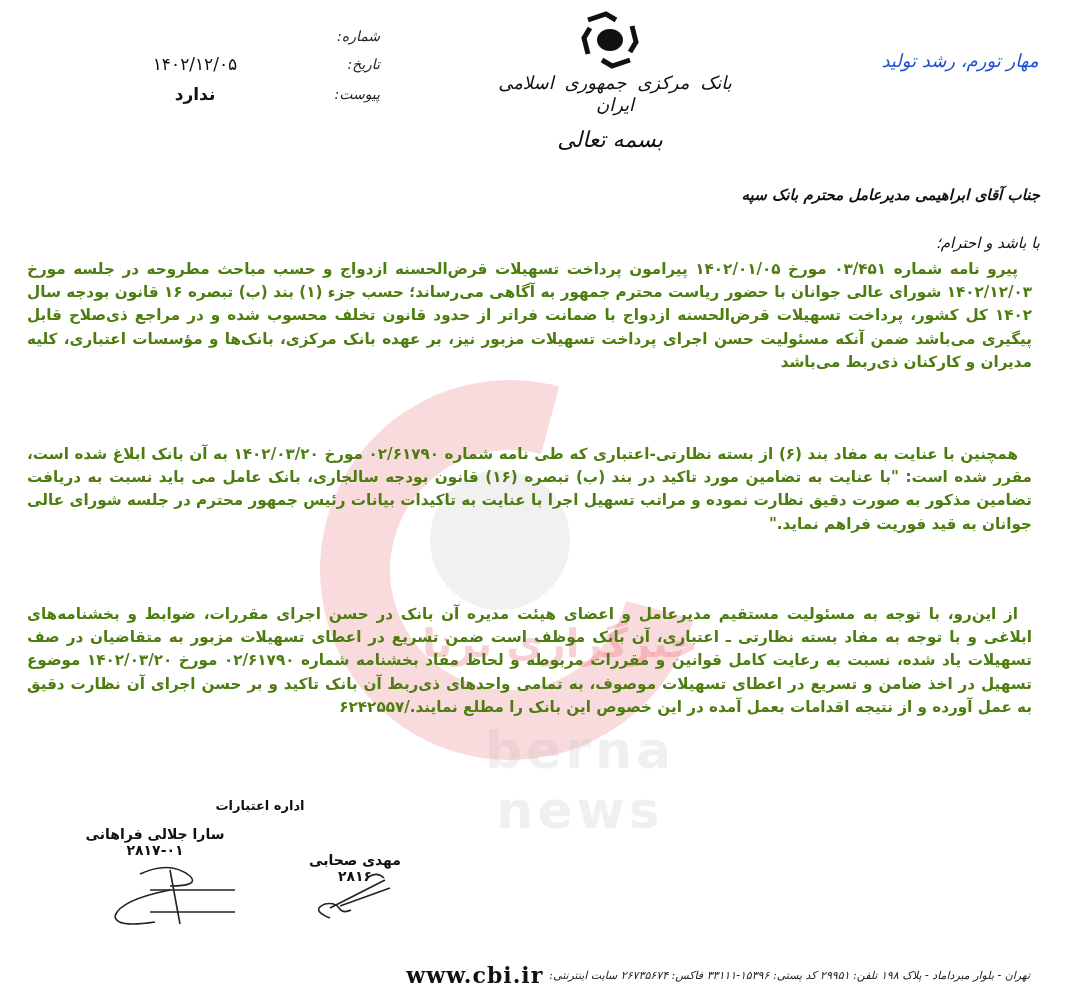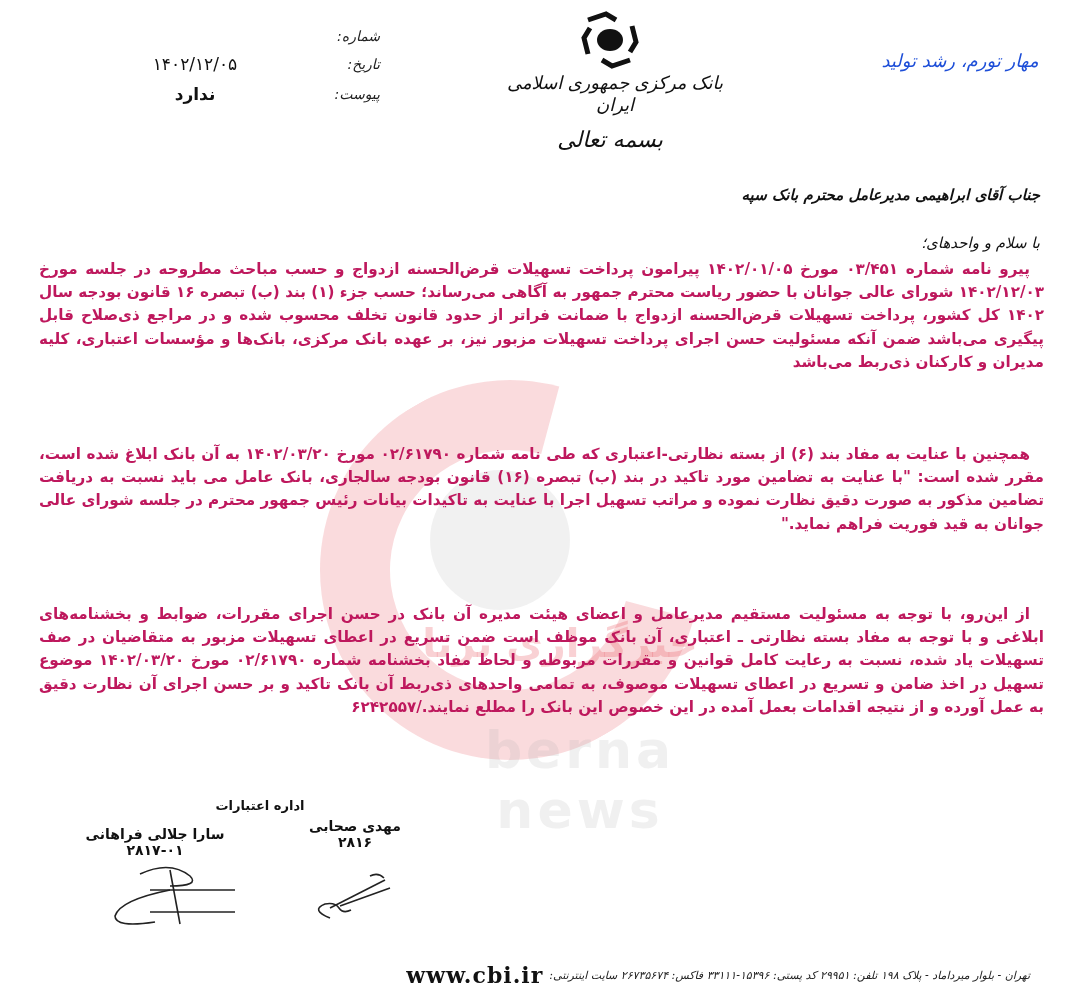--- a/index.html
+++ b/index.html
@@ -9,43 +9,43 @@
     }
     .abs { position: absolute; }
     .rtl { direction: rtl; text-align: right; font-style: italic; }
     
     .meta-row { position: absolute; left: 80px; width: 300px; height: 28px; display: flex; direction: rtl; align-items: center; }
     .meta-label { width: 70px; font-size: 14px; font-style: italic; color: #222; }
     .meta-value { flex: 1; text-align: center; font-size: 17px; letter-spacing: 2px; color: #111; }
     .meta-value.bold { font-weight: bold; }
     
     .logo { left: 565px; top: 10px; width: 90px; height: 60px; }
-    .bank-name { left: 490px; top: 72px; width: 250px; font-size: 18px; font-style: italic; font-family: Liberation Sans, sans-serif; text-align: center; direction: rtl; }
+    .bank-name { left: 490px; top: 72px; width: 250px; font-size: 18px; font-style: italic; font-family: Liberation Mono, monospace; text-align: center; direction: rtl; }
     .bismillah { left: 555px; top: 127px; width: 110px; font-size: 22px; font-style: italic; font-family: "DejaVu Serif", serif; text-align: center; direction: rtl; }
     .slogan { left: 850px; top: 50px; width: 220px; font-size: 18px; font-style: italic; font-family: "DejaVu Serif", serif; color: #1d4ed8; text-align: center; direction: rtl; }
     
     .wm-ring { left: 320px; top: 380px; width: 380px; height: 380px; border-radius: 50%; border: 70px solid rgba(232, 90, 100, 0.22); box-sizing: border-box; border-right-color: transparent; transform: rotate(-30deg); }
     .wm-inner { left: 430px; top: 470px; width: 140px; height: 140px; border-radius: 50%; background: rgba(180,180,180,0.18); }
     .wm-text { left: 360px; top: 620px; width: 400px; font-size: 40px; font-weight: bold; color: rgba(232, 90, 100, 0.28); text-align: center; direction: rtl; }
     .wm-latin { left: 400px; top: 720px; width: 360px; font-size: 52px; font-weight: bold; color: rgba(170,170,170,0.18); text-align: center; letter-spacing: 4px; }
     
     .addressee { right: 40px; top: 186px; width: 1000px; font-size: 15px; font-weight: bold; }
     .greeting { right: 40px; top: 234px; width: 1000px; font-size: 15px; }
-    .para { position: absolute; right: 36px; width: 1005px; font-size: 15.2px; line-height: 23.2px; direction: rtl; text-align: justify; text-align-last: right; font-weight: 600; color: #be185d; }
+    .para { position: absolute; right: 48px; width: 1005px; font-size: 15.2px; line-height: 23.2px; direction: rtl; text-align: justify; text-align-last: right; font-weight: 600; color: #4d7c0f; }
     .para .indent { display: inline-block; width: 14px; }
     .para b { font-weight: 900; }
     .p1 { top: 258px; }
     .p2 { top: 443px; }
     .p3 { top: 603px; }
     
     .dept { left: 200px; top: 798px; width: 120px; font-size: 13px; font-weight: bold; text-align: center; direction: rtl; }
     .sig-block { position: absolute; width: 140px; text-align: center; direction: rtl; }
     .sig-name { font-size: 14px; font-weight: bold; }
     .sig-code { font-size: 14px; font-weight: bold; letter-spacing: 2px; }
-    .sig-1 { left: 285px; top: 818px; }
+    .sig-1 { left: 285px; top: 852px; }
     .sig-2 { left: 85px; top: 826px; }
     .sig-scribble { position: absolute; }
     
     .footer { left: 130px; top: 960px; width: 900px; height: 30px; display: flex; align-items: center; direction: rtl; }
     .footer-address { font-size: 11px; font-style: italic; font-family: "DejaVu Serif", serif; color: #222; margin-left: 6px; }
     .footer-url { font-size: 22px; font-weight: bold; font-family: "DejaVu Serif", serif; letter-spacing: 1px; direction: ltr; }
   </style>
 </head>
 <body>
 
@@ -77,21 +77,21 @@
         <path d="M-22 14 L-26 -2 L-20 -12"></path>
       </g>
     </g>
   </svg>
 </div>
 <div class="abs bank-name">بانک مرکزی جمهوری اسلامی ایران</div>
 <div class="abs bismillah">بسمه تعالی</div>
 <div class="abs slogan">مهار تورم، رشد تولید</div>
 
 <div class="abs rtl addressee">جناب آقای ابراهیمی مدیرعامل محترم بانک سپه</div>
-<div class="abs rtl greeting">با سلام و واحدهای؛</div>
+<div class="abs rtl greeting">با باشد و احترام؛</div>
 
 <div class="para p1">
   <span class="indent"></span><span>پیرو نامه شماره ۰۳/۴۵۱ مورخ ۱۴۰۲/۰۱/۰۵ پیرامون پرداخت تسهیلات قرض‌الحسنه ازدواج و حسب مباحث مطروحه در جلسه مورخ ۱۴۰۲/۱۲/۰۳ شورای عالی جوانان با حضور ریاست محترم جمهور به آگاهی می‌رساند؛ حسب جزء (۱) بند (ب) تبصره ۱۶ قانون بودجه سال ۱۴۰۲ کل کشور، پرداخت تسهیلات قرض‌الحسنه ازدواج با ضمانت فراتر از حدود قانون تخلف محسوب شده و در مراجع ذی‌صلاح قابل پیگیری می‌باشد ضمن آنکه مسئولیت حسن اجرای پرداخت تسهیلات مزبور نیز، بر عهده بانک مرکزی، بانک‌ها و مؤسسات اعتباری، کلیه مدیران و کارکنان ذی‌ربط می‌باشد</span>
 </div>
 <div class="para p2">
   <span class="indent"></span><span>همچنین با عنایت به مفاد بند (۶) از بسته نظارتی-اعتباری که طی نامه شماره ۰۲/۶۱۷۹۰ مورخ ۱۴۰۲/۰۳/۲۰ به آن بانک ابلاغ شده است، مقرر شده است: "با عنایت به تضامین مورد تاکید در بند (ب) تبصره (۱۶) قانون بودجه سالجاری، بانک عامل می باید نسبت به دریافت تضامین مذکور به صورت دقیق نظارت نموده و مراتب تسهیل اجرا با عنایت به تاکیدات بیانات رئیس جمهور محترم در جلسه شورای عالی جوانان به</span>
   <b>قید فوریت</b>
   <span>فراهم نماید."</span>
 </div>
 <div class="para p3">

